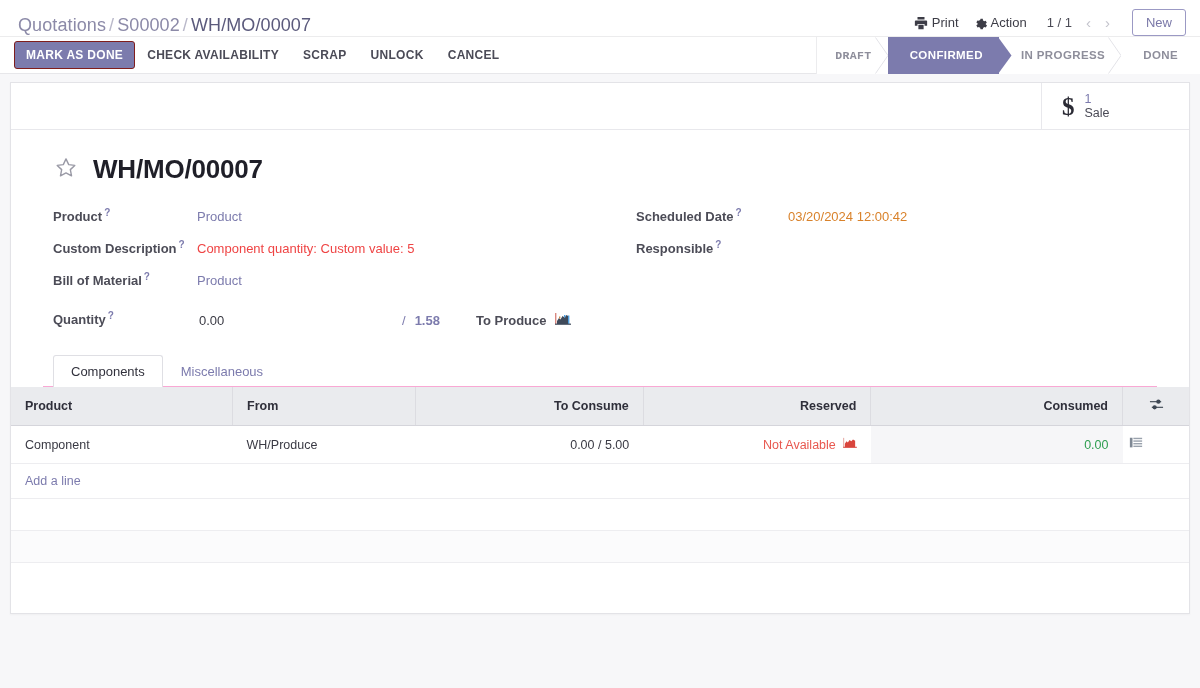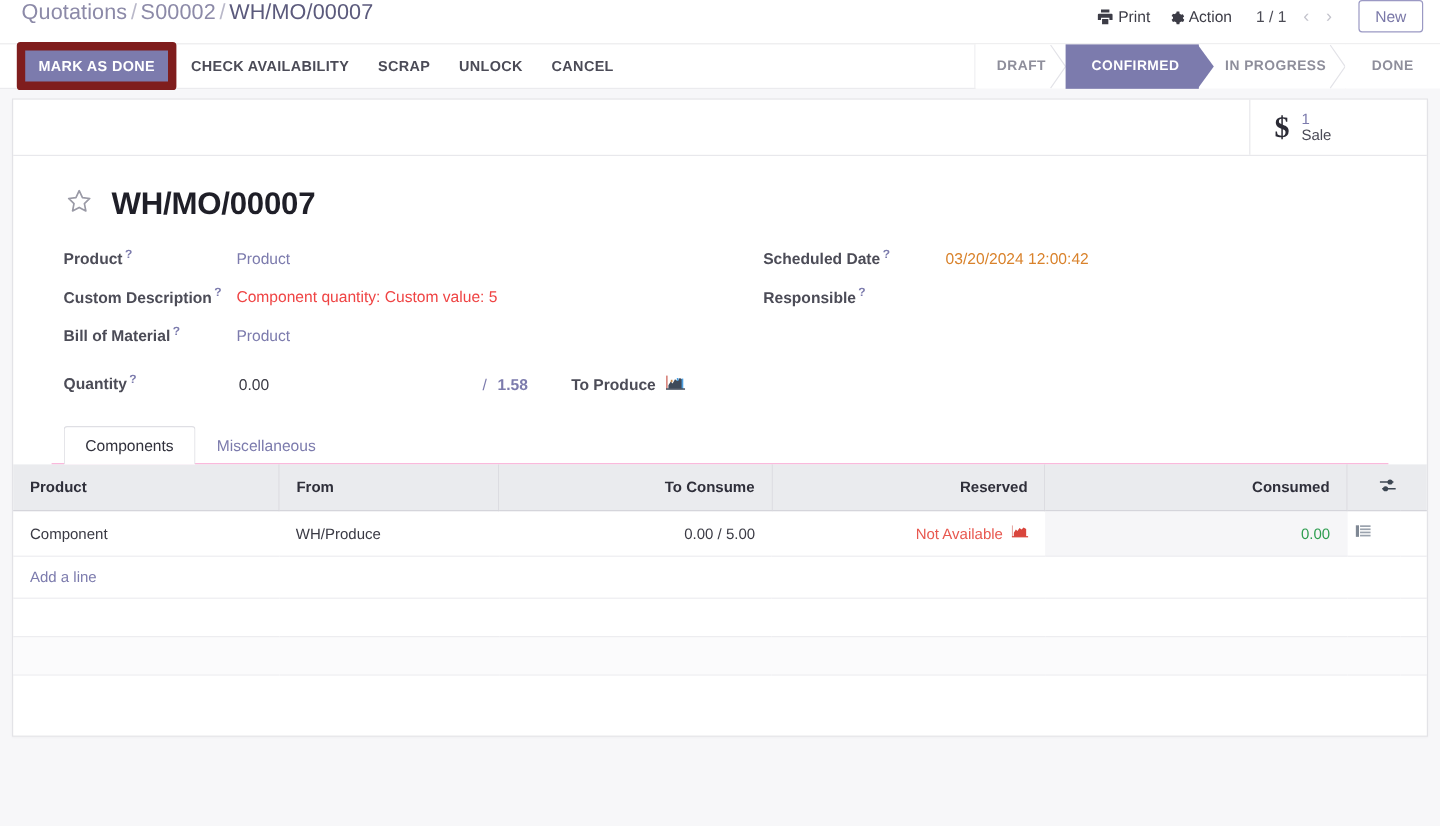--- a/index.html
+++ b/index.html
@@ -14,21 +14,21 @@
     overflow: hidden;
   }
 
   
   .control-panel {
     background: #ffffff;
     border-bottom: 1px solid #e7e7ea;
   }
   .cp-top {
     display: flex;
-    align-items: flex-start;
+    align-items: flex-end;
     height: 36px;
     padding: 0 14px 0 18px;
   }
   .breadcrumb {
     font-size: 18px;
     color: #6b6a8f;
     white-space: nowrap;
     letter-spacing: .1px;
   }
   .breadcrumb .crumb-link { color: #8c8aa8; }
@@ -84,21 +84,21 @@
     align-items: center;
     height: 37px;
     padding-left: 14px;
     border-top: 1px solid #ececed;
     background: #fff;
   }
   .action-buttons { display: flex; align-items: center; gap: 0; }
   .btn-primary {
     background: #7c7bad;
     color: #fff;
-    border: 7px solid #7f1d1d;
+    border: 1px solid #7f1d1d;
     border-radius: 3px;
     font-size: 12px;
     font-weight: bold;
     letter-spacing: .3px;
     padding: 6px 11px;
     cursor: pointer;
     text-transform: uppercase;
   }
   .btn-link {
     background: none;
@@ -127,21 +127,21 @@
     padding: 0 16px 0 22px;
     font-size: 11.5px;
     font-weight: bold;
     letter-spacing: .4px;
     color: #8e8e9b;
     background: #fff;
     text-transform: uppercase;
     cursor: pointer;
     white-space: nowrap;
   }
-  .stage:first-child { padding-left: 18px; }
+  .stage:first-child { padding-left: 18px; font-family: Liberation Mono, monospace; }
   .stage:last-child { padding-right: 22px; }
   .stage .arrow-sep {
     position: absolute;
     right: -1px; top: 0;
     width: 14px; height: 100%;
     pointer-events: none;
   }
   .stage .arrow-sep svg { display: block; }
   .stage.active {
     background: #7c7bad;

